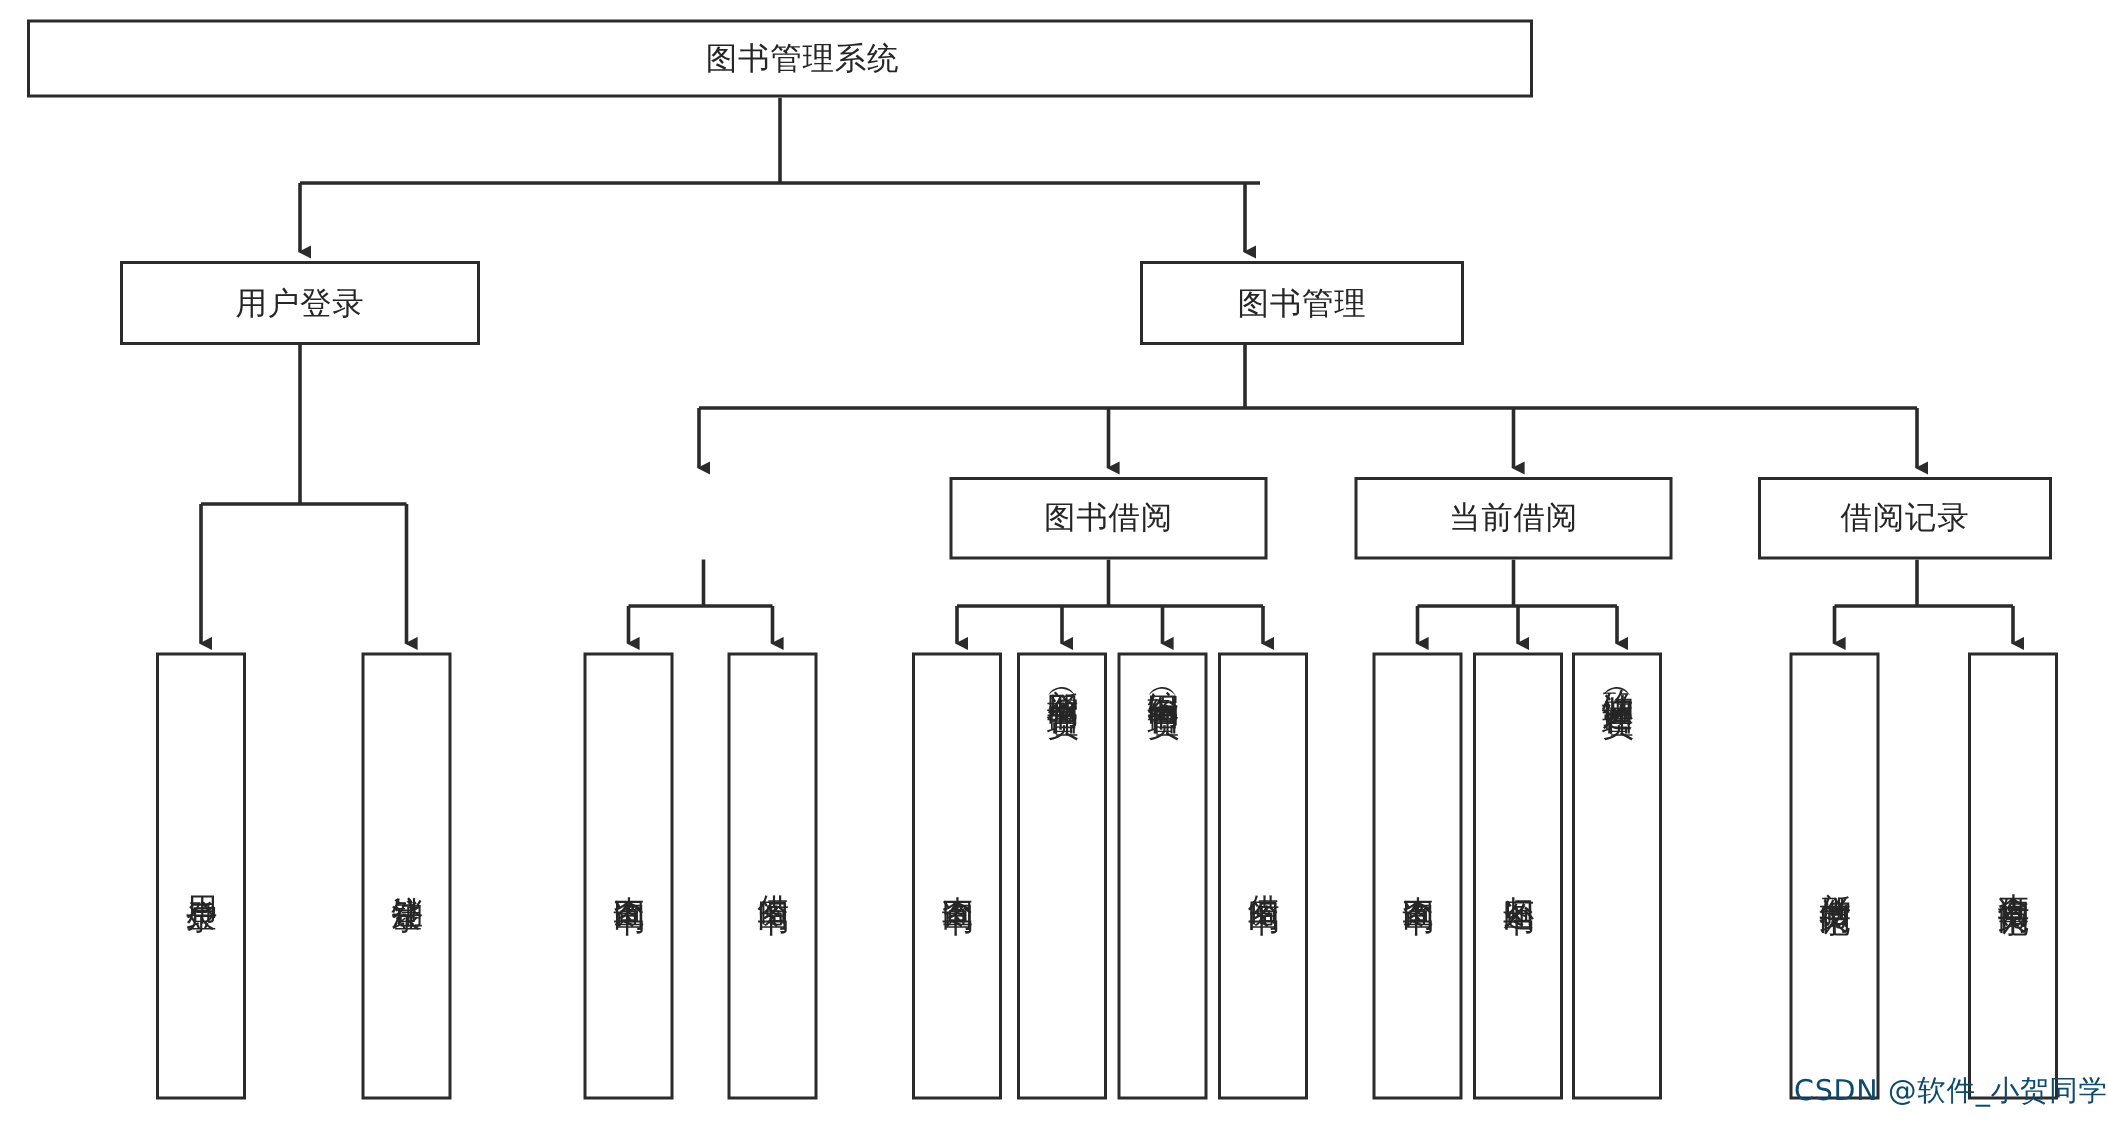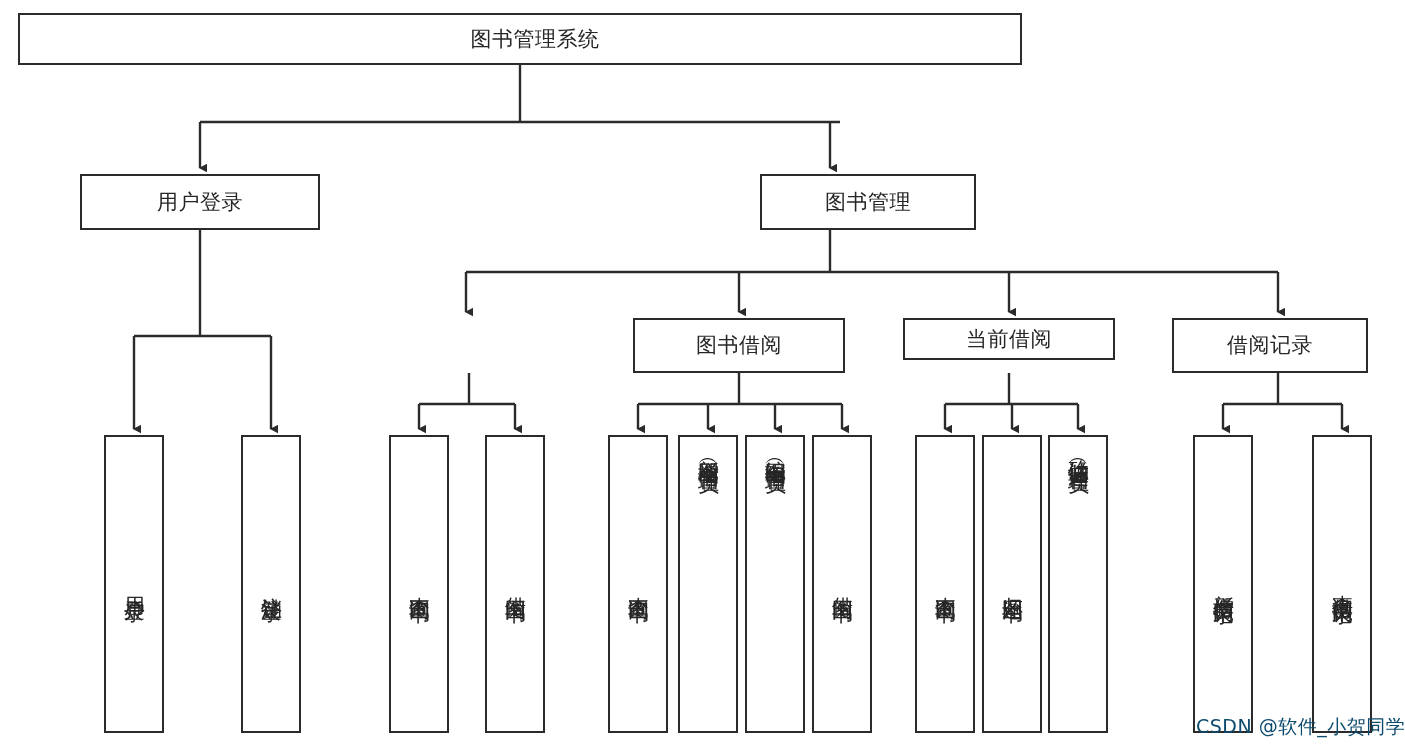--- a/index.html
+++ b/index.html
@@ -134,21 +134,21 @@
   <div class="node" style="left:80px; top:174px; width:240px; height:56px;">
     <span class="node-label">用户登录</span>
   </div>
   <div class="node" style="left:712px; top:174px; width:216px; height:56px;margin-left:48px;">
     <span class="node-label">图书管理</span>
   </div>
 
   <div class="node" style="left:633px; top:318px; width:212px; height:55px;">
     <span class="node-label">图书借阅</span>
   </div>
-  <div class="node" style="left:903px; top:318px; width:212px; height:42px;text-align:center;">
+  <div class="node" style="left:903px; top:318px; width:212px; height:55px;text-align:center;">
     <span class="node-label">当前借阅</span>
   </div>
   <div class="node" style="left:1172px; top:318px; width:196px; height:55px;">
     <span class="node-label">借阅记录</span>
   </div>
 
   <div class="node leaf centered" style="left:104px; top:435px; width:60px; height:298px;">
     <span class="node-label">用户登录</span>
   </div>
   <div class="node leaf centered" style="left:241px; top:435px; width:60px; height:298px;">

